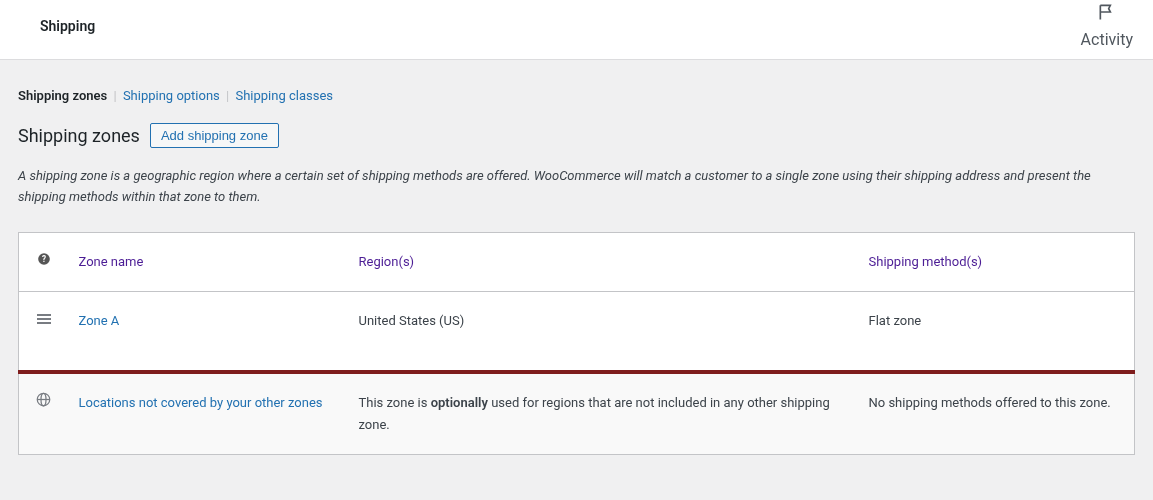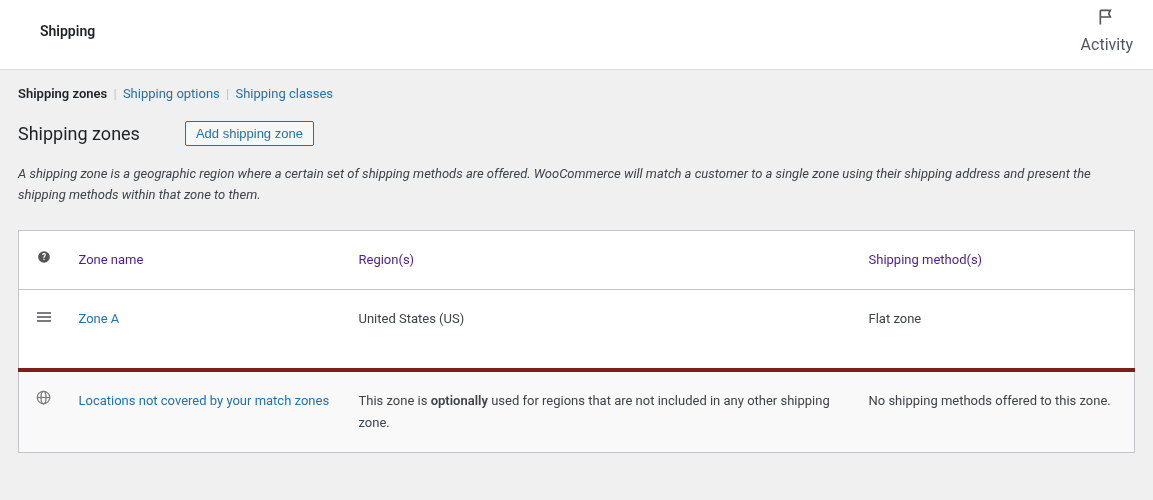--- a/index.html
+++ b/index.html
@@ -10,21 +10,21 @@
       color: #3c434a;
       width: 1153px;
     }
     .topbar {
       background: #fff;
       border-bottom: 1px solid #dcdcde;
       display: flex;
       align-items: center;
       justify-content: space-between;
       padding: 0 20px 8px 40px;
-      height: 70px;
+      height: 60px;
     }
     .topbar-title {
       font-size: 14px;
       font-weight: 600;
       color: #1d2327;
     }
     .topbar-actions {
       display: flex;
       gap: 28px;
     }
@@ -38,21 +38,21 @@
       font-size: 16px;
     }
     .topbar-action svg {
       width: 20px;
       height: 20px;
       stroke: #50575e;
       fill: none;
       stroke-width: 2;
     }
     .content {
-      padding: 16px 18px 18px;
+      padding: 28px 18px 18px;
     }
     .subtabs {
       font-size: 13px;
       margin-bottom: 20px;
       color: #50575e;
     }
     .subtabs a {
       color: #2271b1;
       text-decoration: none;
       cursor: pointer;
@@ -77,21 +77,20 @@
       color: #1d2327;
     }
     .btn-add {
       border: 1px solid #2271b1;
       color: #2271b1;
       background: #f6f7f7;
       padding: 4px 10px;
       font-size: 13px;
       cursor: pointer;
       border-radius: 2px;
-      margin-left: 35px;
     }
     .description {
       font-size: 13px;
       color: #3c434a;
       line-height: 1.6;
       margin-bottom: 24px;
       font-style: italic;
     }
     .zones-table {
       width: 100%;
@@ -215,21 +214,21 @@
         <td class="col-handle">
           <span class="globe-icon">
             <svg width="15" height="15" viewBox="0 0 24 24" fill="none" stroke="#787c82" stroke-width="2">
                 <circle cx="12" cy="12" r="10"></circle>
                 <ellipse cx="12" cy="12" rx="4" ry="10"></ellipse>
                 <line x1="2" y1="12" x2="22" y2="12"></line>
               </svg>
           </span>
         </td>
         <td class="col-name">
-          <a class="zone-link">Locations not covered by your match zones</a>
+          <a class="zone-link">Locations not covered by your other zones</a>
         </td>
         <td class="col-regions">
           <span>This zone is </span><strong>optionally</strong><span> used for regions that are not included in any other shipping zone.</span>
         </td>
         <td>No shipping methods offered to this zone.</td>
       </tr>
     </tbody>
   </table>
 
 </div>

